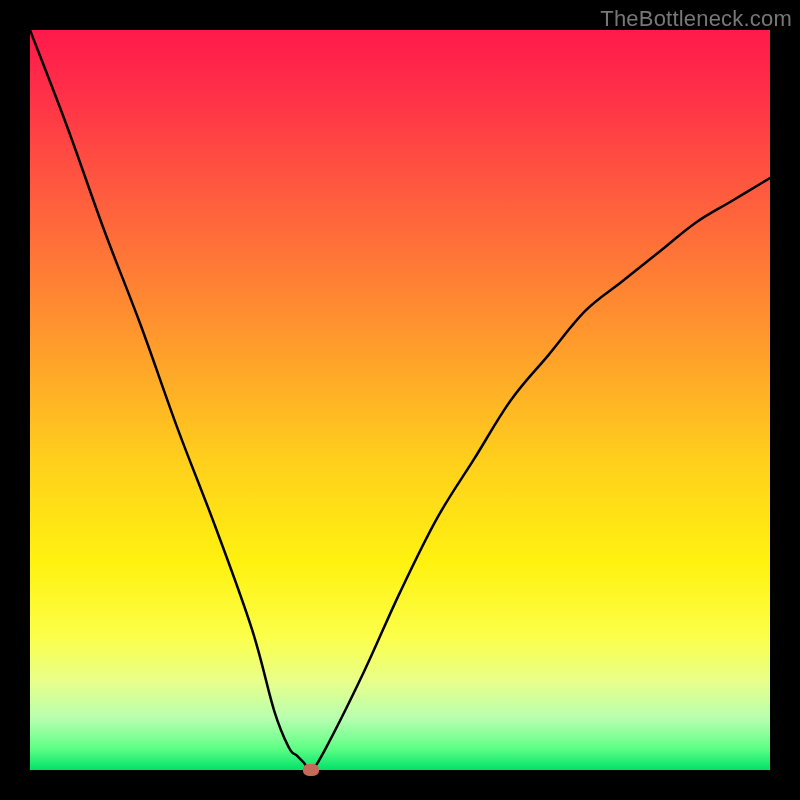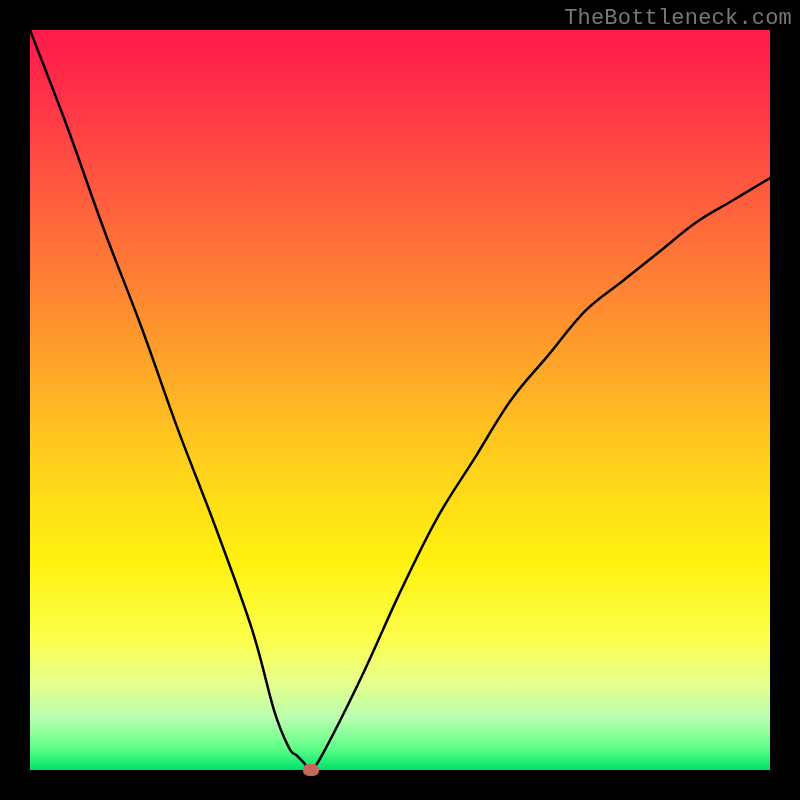--- a/index.html
+++ b/index.html
@@ -32,21 +32,21 @@
       #61ff86 97%,
       #00e26a 100%
     );
   }
   .watermark {
     position: absolute;
     top: 6px;
     right: 8px;
     color: #777;
     font-size: 22px;
-    font-family: Liberation Mono, monospace;
+    font-family: Liberation Sans, sans-serif;
     letter-spacing: 0.2px;
   }
   svg.curve {
     position: absolute;
     left: 30px;
     top: 30px;
     width: 740px;
     height: 740px;
     pointer-events: none;
   }

